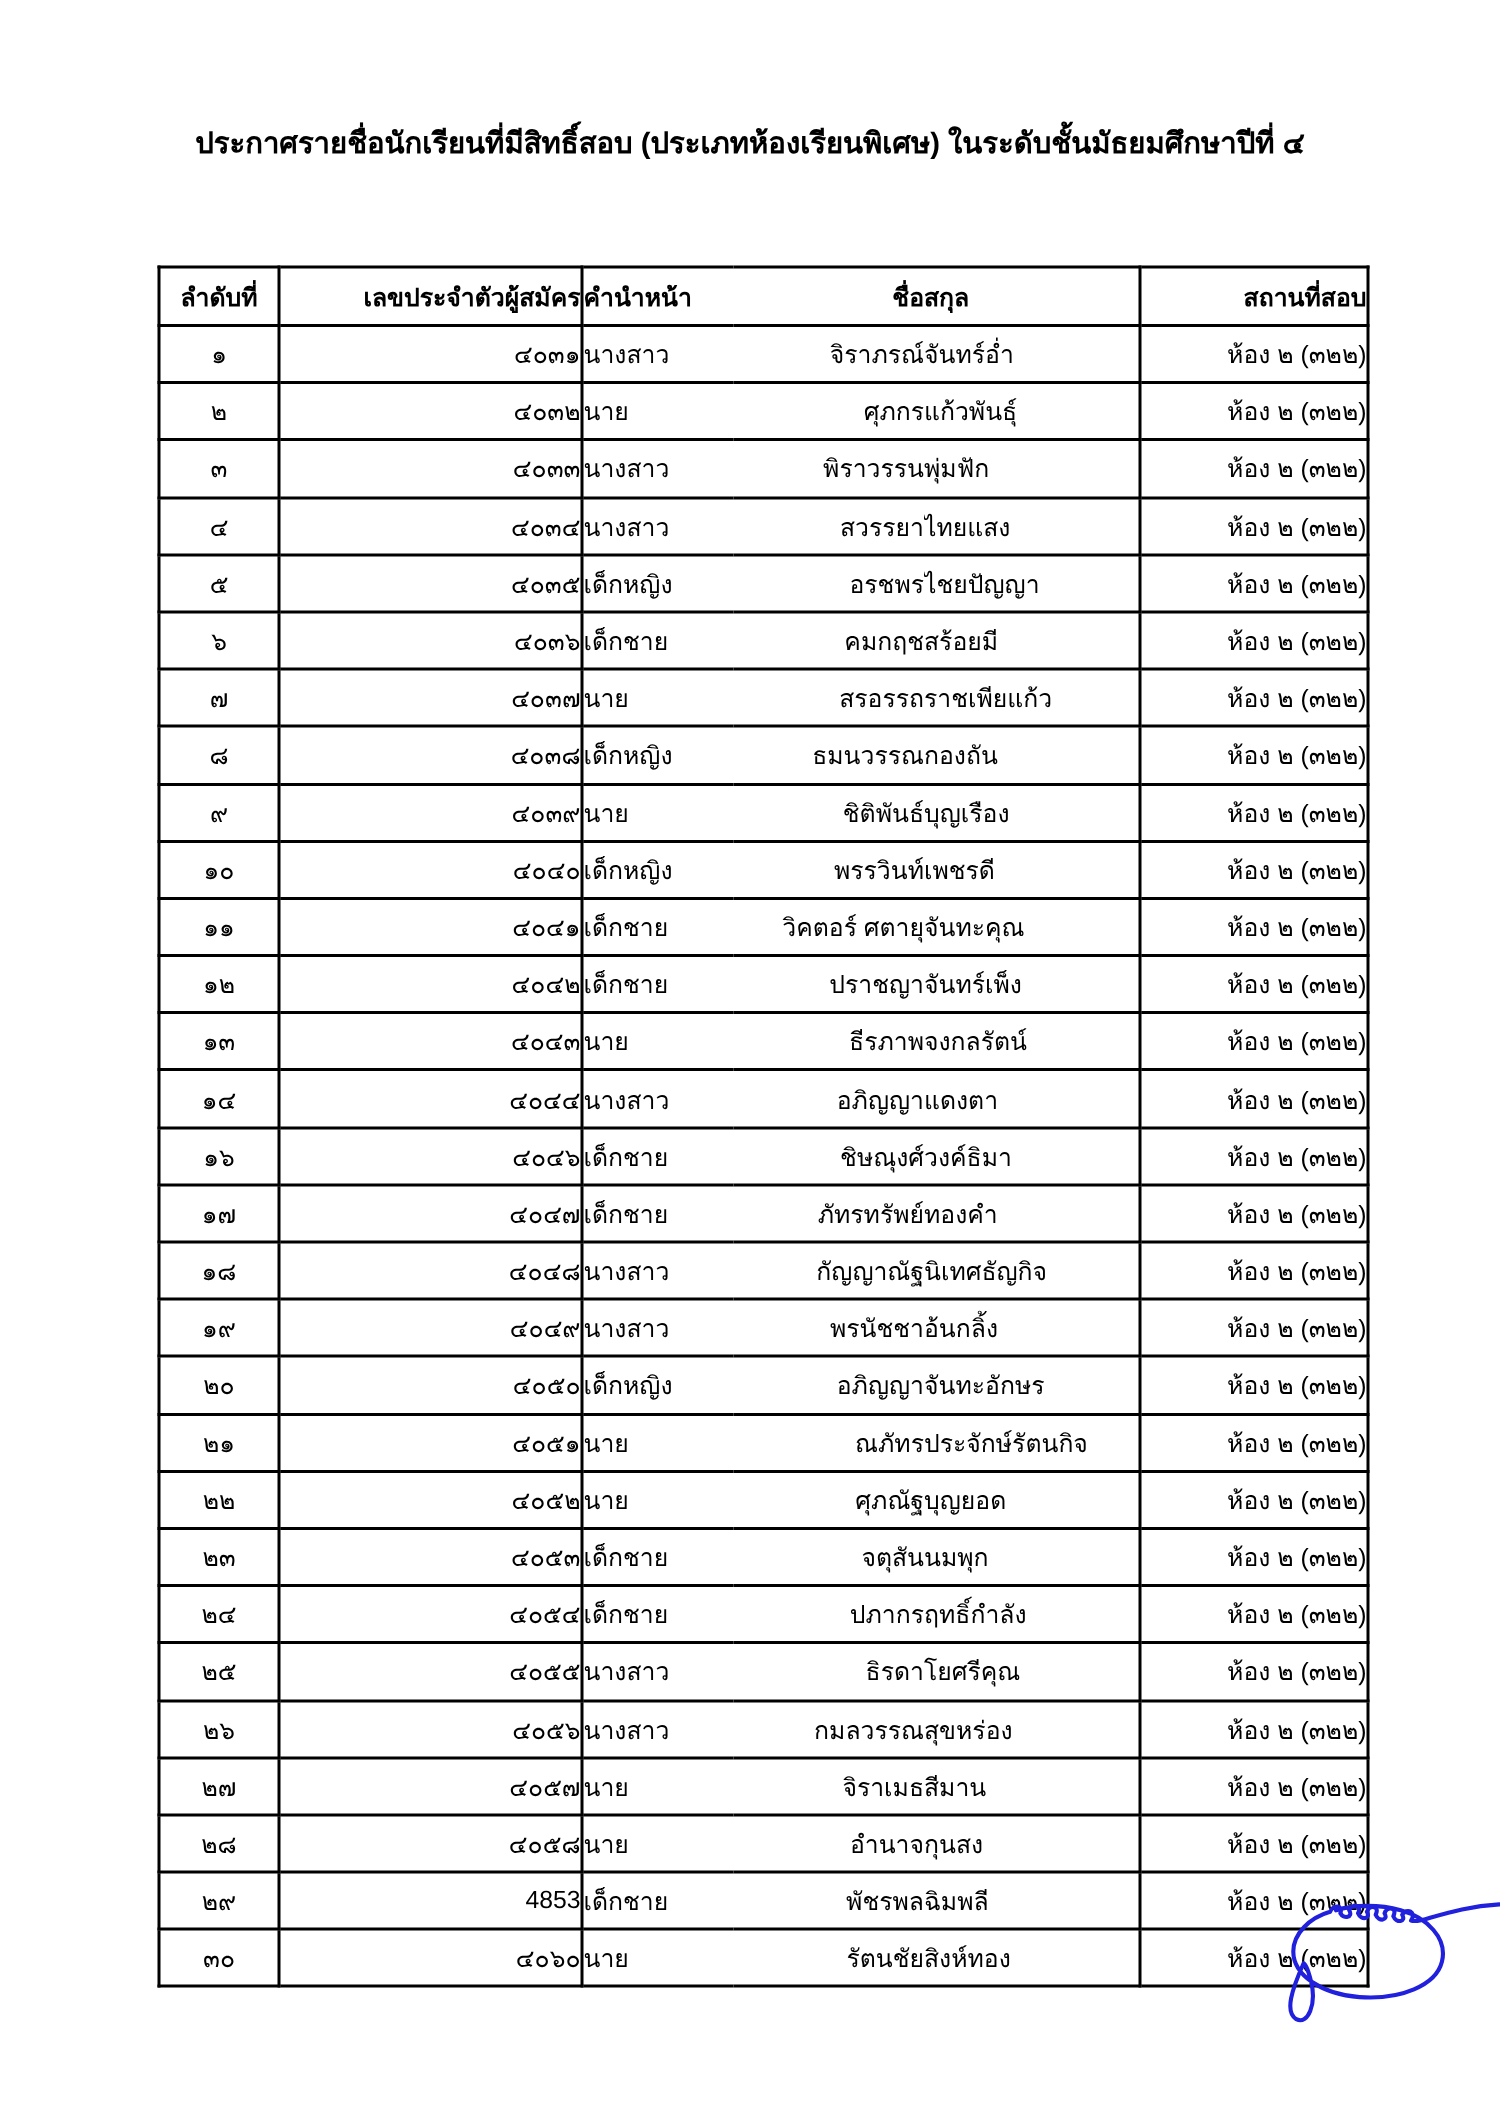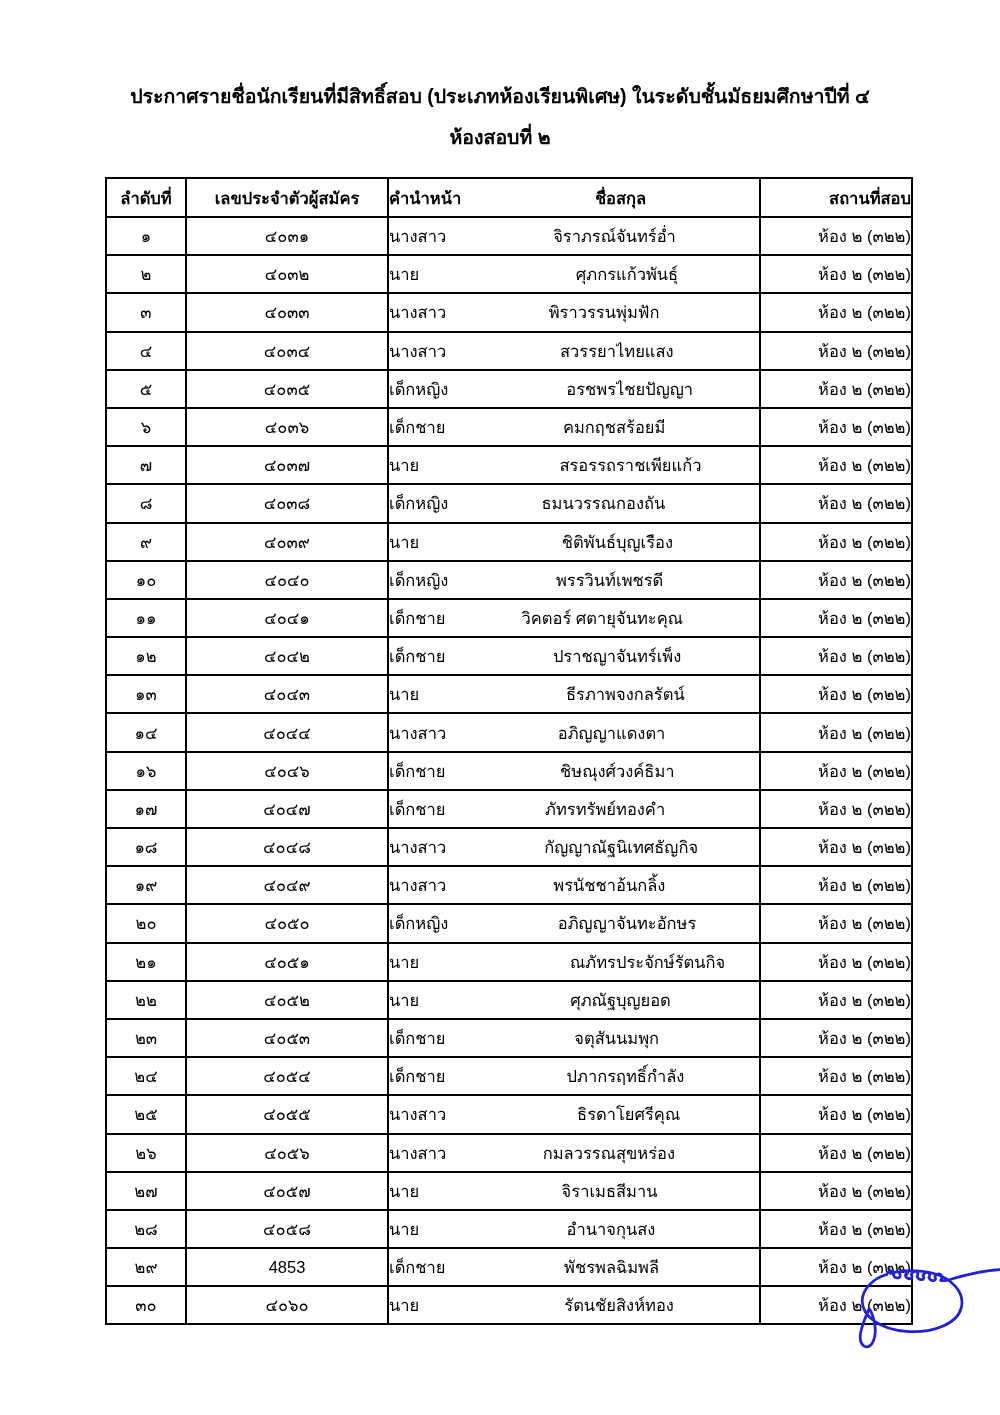--- a/index.html
+++ b/index.html
@@ -32,41 +32,40 @@
   table.roster th, table.roster td{
     border:2px solid #000;
     padding:0;
     height:36.2px;
     vertical-align:middle;
     overflow:hidden;
     white-space:nowrap;
   }
   table.roster thead th{height:37px;font-weight:bold;font-size:16.5px;}
   .c-no{width:78px;text-align:center;}
-  .c-id{width:200px;text-align:center;}
+  .c-id{width:200px;text-align:right;}
   .c-prefix{width:100px;text-align:left;padding-left:8px;border-right:none !important;}
   .c-first{width:127px;text-align:right;padding-left:4px;border-left:none !important;border-right:none !important;}
   .c-last{width:143px;text-align:left;padding-left:4px;border-left:none !important;}
   .c-loc{width:150px;text-align:right;}
   .signature{
     position:absolute;
     left:845px;top:1250px;
     width:158px;height:103px;
     z-index:5;
     pointer-events:none;
   }
 </style>
 </head>
 <body>
 
 <div class="page">
 
   <div class="title-block">
     <div>ประกาศรายชื่อนักเรียนที่มีสิทธิ์สอบ (ประเภทห้องเรียนพิเศษ) ในระดับชั้นมัธยมศึกษาปีที่ ๔</div>
-    <div>ห้องสอบที่ ๒</div>
   </div>
 
   <table class="roster">
     <thead>
       <tr>
         <th class="c-no">ลำดับที่</th>
         <th class="c-id">เลขประจำตัวผู้สมัคร</th>
         <th class="c-prefix">คำนำหน้า</th>
         <th class="c-first">ชื่อ</th>
         <th class="c-last">สกุล</th>

